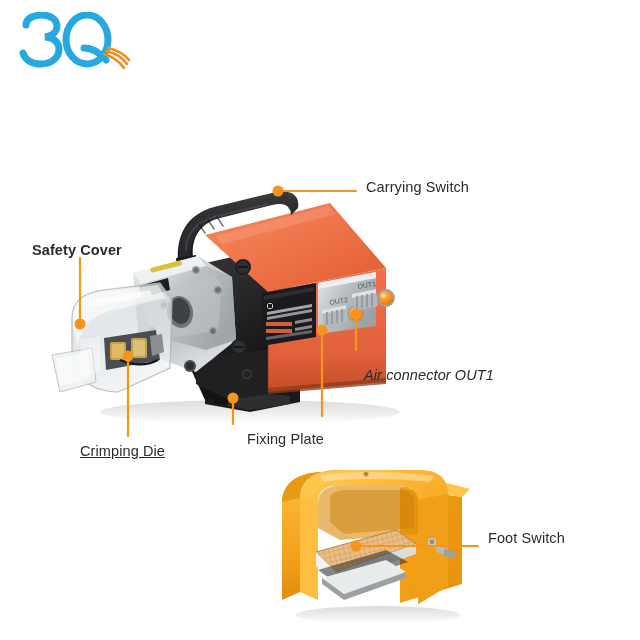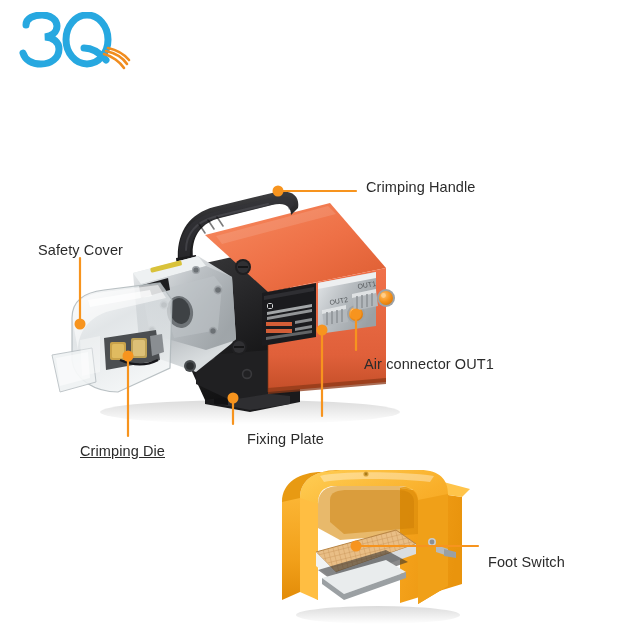--- a/index.html
+++ b/index.html
@@ -364,26 +364,26 @@
       <circle cx="278" cy="191" r="5.5"></circle>
       <circle cx="80" cy="324" r="5.5"></circle>
       <circle cx="356" cy="314" r="5.5"></circle>
       <circle cx="322" cy="330" r="5.5"></circle>
       <circle cx="233" cy="398" r="5.5"></circle>
       <circle cx="128" cy="356" r="5.5"></circle>
       <circle cx="356" cy="546" r="5.5"></circle>
     </g>
   </svg>
 
-  <div class="callout" style="left:366px;top:187px;transform:translateY(-50%);">Crimping Handle</div>
-
-  <div class="callout" style="left:38px;top:243px;">Safety Cover</div>
-
-  <div class="callout" style="left:364px;top:357px;">Air connector OUT1</div>
+  <div class="callout" style="left:366px;top:187px;transform:translateY(-50%);">Carrying Switch</div>
+
+  <div class="callout" style="left:32px;top:243px;font-weight:bold;">Safety Cover</div>
+
+  <div class="callout" style="left:364px;top:368px;font-style:italic;">Air connector OUT1</div>
 
 
   <div class="callout" style="left:203px;top:432px;margin-left:44px;">Fixing Plate</div>
 
   <div class="callout" style="left:80px;top:444px;text-decoration:underline;">Crimping Die</div>
 
-  <div class="callout" style="left:488px;top:562px;transform:translateY(-50%);">Foot Switch</div>
+  <div class="callout" style="left:488px;top:538px;transform:translateY(-50%);">Foot Switch</div>
 
 </div>
 
 </body></html>

